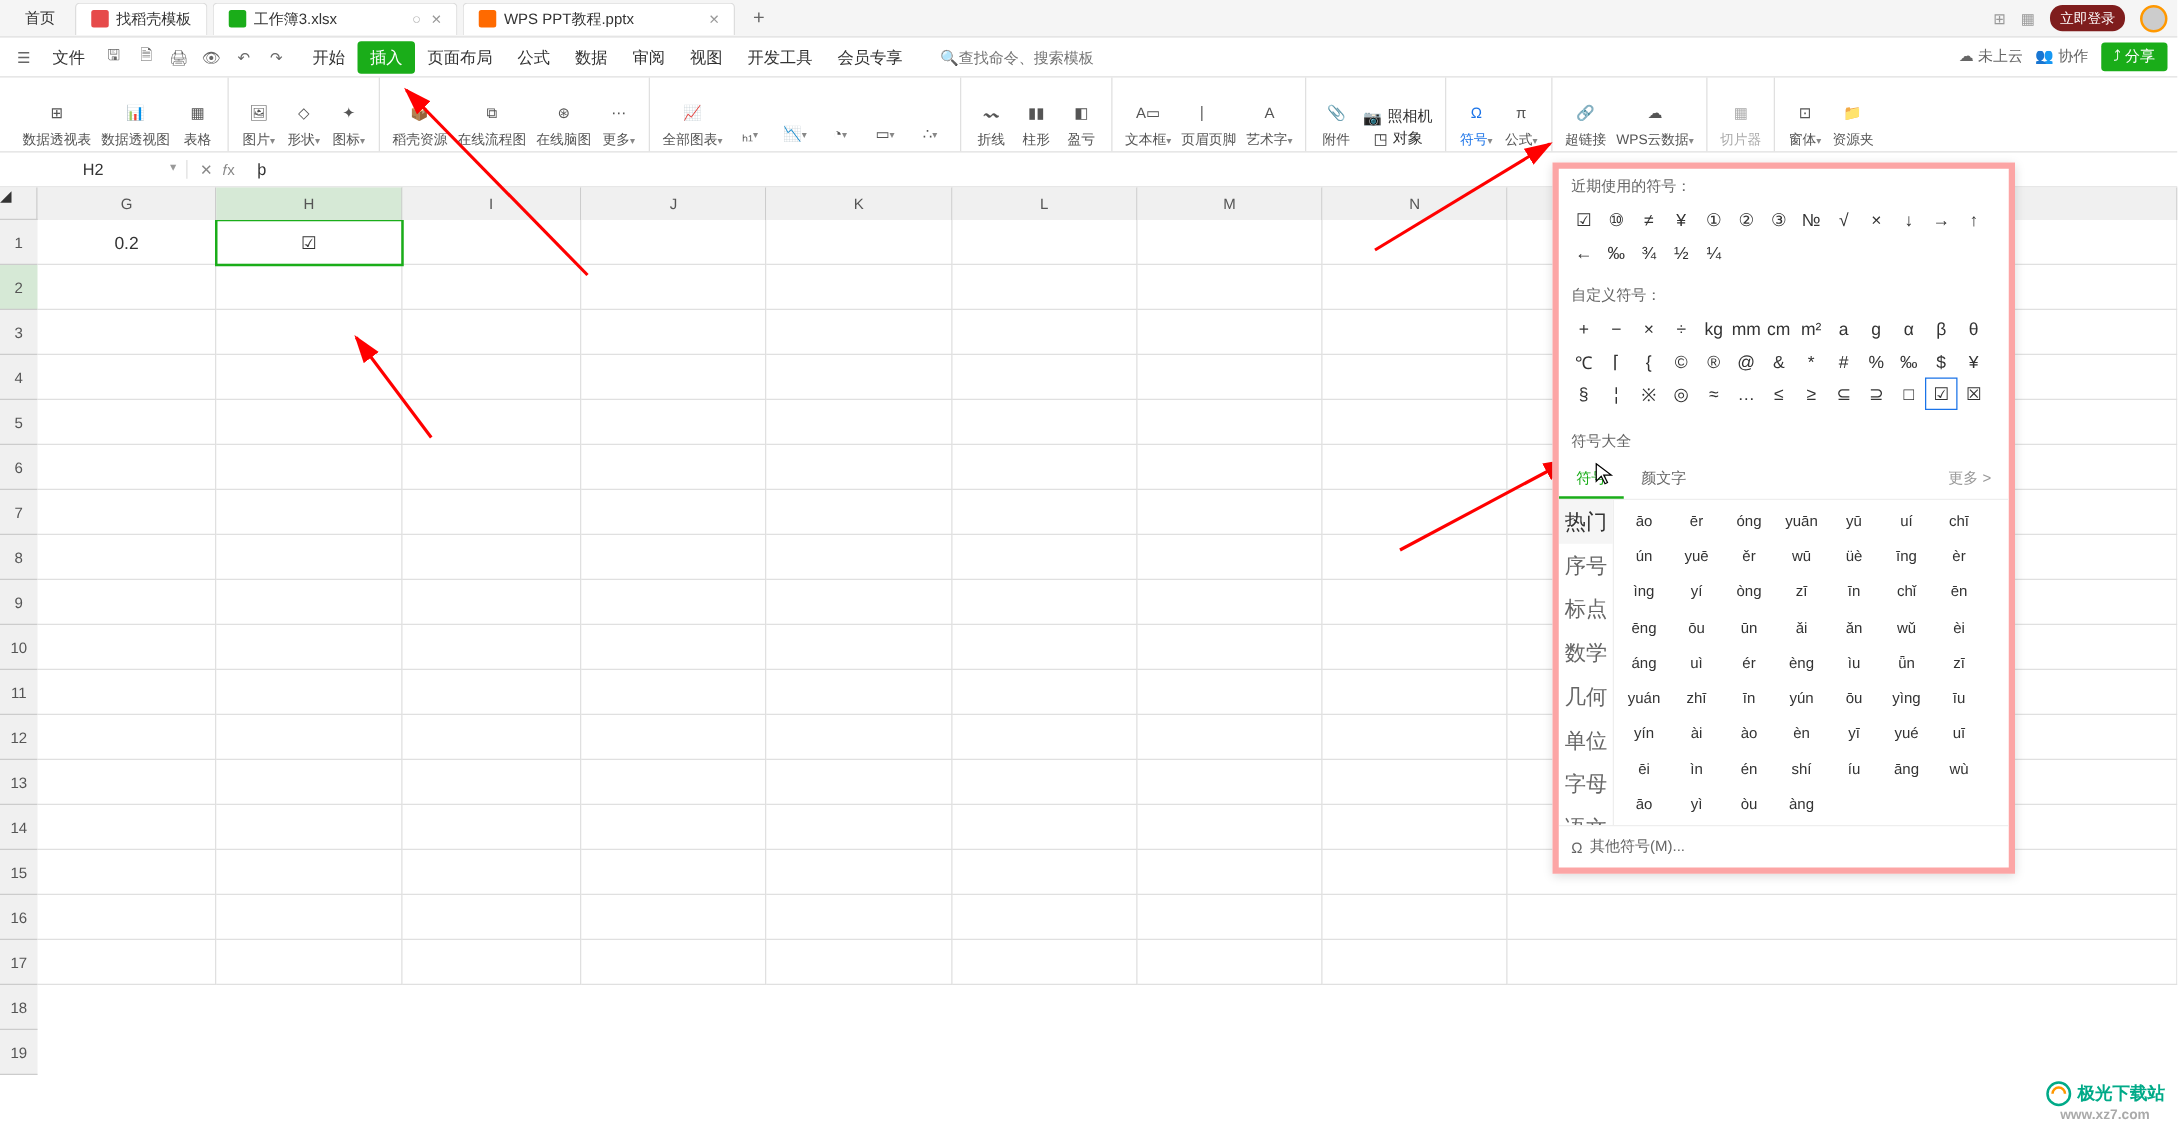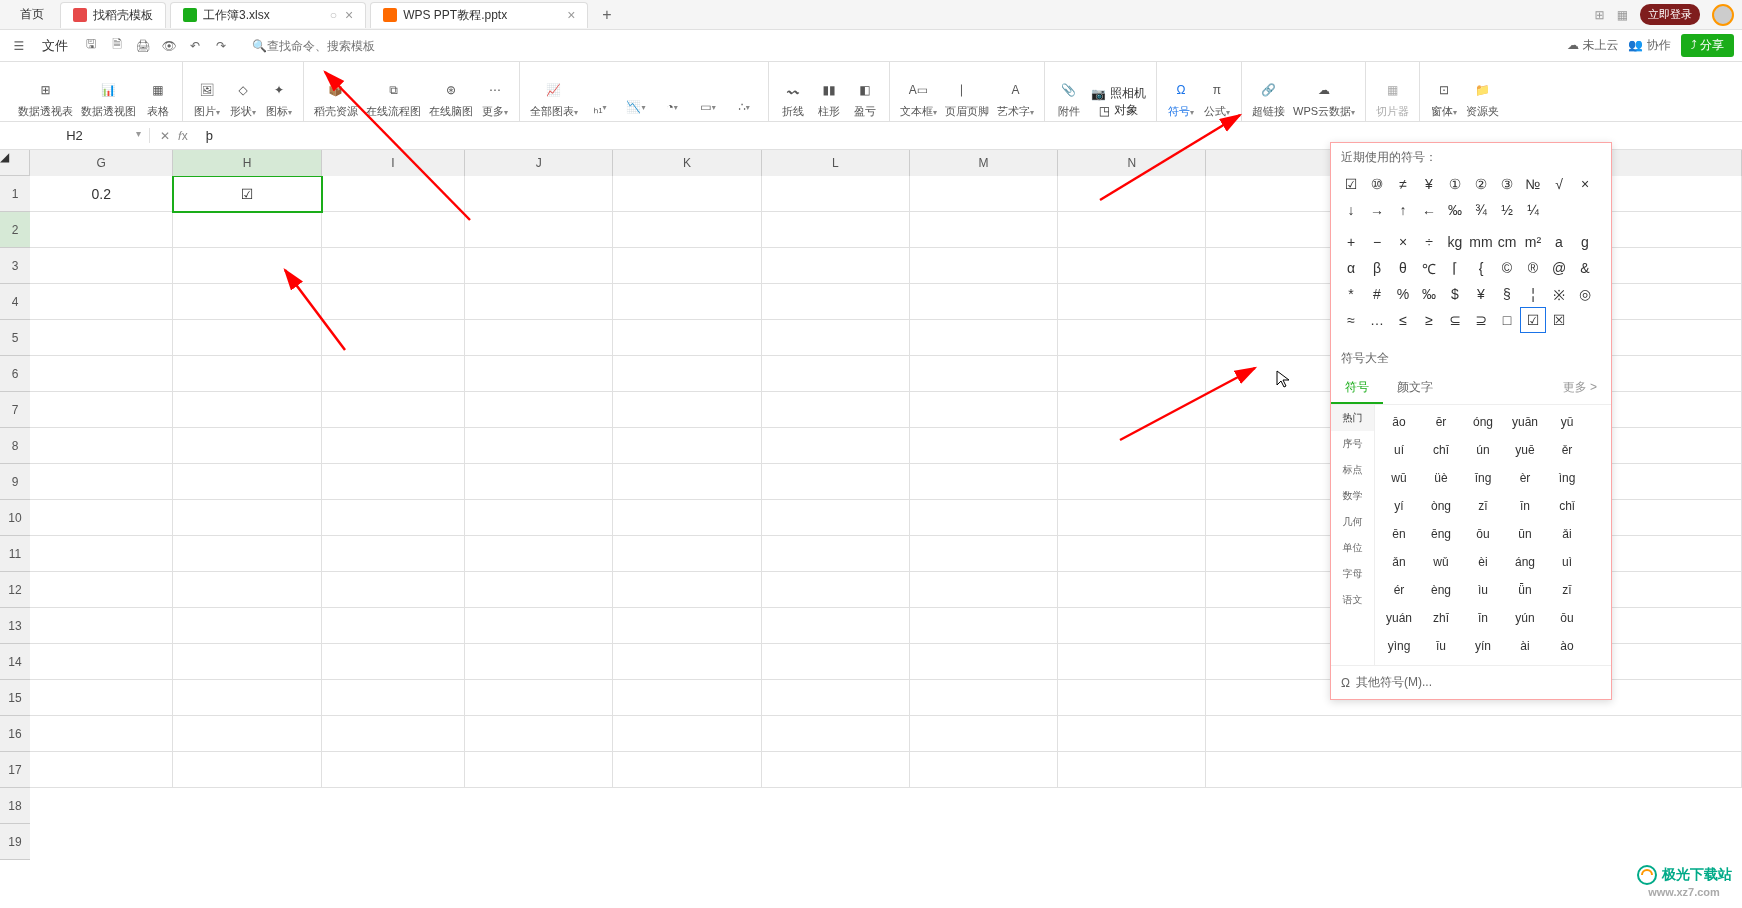--- a/index.html
+++ b/index.html
@@ -60,32 +60,32 @@
 .col-h { border-right: 1px solid #ccc; text-align: center; line-height: 26px; font-size: 12px; color: #555; background: #f0f0f0; }
 .col-h.sel { background: #d6e9d6; }
 .row-header-col { position: absolute; left: 0; top: 26px; width: 30px; bottom: 0; }
 .row-h { height: 36px; border-bottom: 1px solid #ccc; text-align: center; line-height: 36px; font-size: 12px; color: #555; background: #f0f0f0; }
 .row-h.sel { background: #d6e9d6; }
 .grid-row { display: flex; height: 36px; }
 .cell { border-right: 1px solid #e0e0e0; border-bottom: 1px solid #e0e0e0; display: flex; align-items: center; justify-content: center; font-size: 14px; }
 .cell.selected { outline: 2px solid #1aad19; outline-offset: -1px; background: #fff; position: relative; z-index: 1; }
 
 
-.symbol-panel { position: absolute; right: 130px; top: 142px; width: 282px; background: #fff; border: 1px solid #fca5a5; box-shadow: 0 2px 8px rgba(0,0,0,0.15); z-index: 100; }
+.symbol-panel { position: absolute; right: 130px; top: 130px; width: 370px; background: #fff; border: 5px solid #fca5a5; box-shadow: 0 2px 8px rgba(0,0,0,0.15); z-index: 100; }
 .panel-section-title { font-size: 12px; color: #666; padding: 6px 10px; }
 .symbol-grid { display: flex; flex-wrap: wrap; padding: 0 8px 8px; gap: 2px; }
 .sym { width: 24px; height: 24px; display: flex; align-items: center; justify-content: center; font-size: 14px; cursor: pointer; color: #333; }
 .sym.hl { outline: 1px solid #1a73e8; }
 .panel-tabs { display: flex; border-bottom: 1px solid #eee; }
 .panel-tab { padding: 6px 14px; font-size: 12px; color: #666; cursor: pointer; }
 .panel-tab.active { color: #1aad19; border-bottom: 2px solid #1aad19; }
 .more-link { margin-left: auto; padding: 6px 14px; font-size: 12px; color: #999; cursor: pointer; }
 .pinyin-area { display: flex; max-height: 260px; overflow-y: auto; }
 .pinyin-cats { width: 44px; border-right: 1px solid #eee; }
-.pinyin-cat { padding: 6px 4px; font-size: 10px; color: #666; text-align: center; cursor: pointer; }
+.pinyin-cat { padding: 6px 4px; font-size: 17px; color: #666; text-align: center; cursor: pointer; }
 .pinyin-cat.active { background: #f5f5f5; color: #333; }
 .pinyin-grid { flex: 1; display: flex; flex-wrap: wrap; padding: 4px; gap: 2px; }
 .pinyin-item { width: 40px; height: 26px; display: flex; align-items: center; justify-content: center; font-size: 12px; cursor: pointer; }
 .panel-footer { padding: 8px 10px; border-top: 1px solid #eee; display: flex; align-items: center; gap: 6px; color: #666; font-size: 12px; cursor: pointer; }
 
 
 .arrow { position: absolute; pointer-events: none; z-index: 50; }
 
 
 .watermark { position: absolute; right: 10px; bottom: 10px; font-size: 14px; color: #0a8; font-weight: bold; text-align: center; }
@@ -125,20 +125,31 @@
 <div class="menu-bar">
   <div class="menu-left">
     <span class="menu-icon-btn">☰</span>
     <span class="file-menu">文件</span>
     <span class="menu-icon-btn">🖫</span>
     <span class="menu-icon-btn">🗎</span>
     <span class="menu-icon-btn">🖨</span>
     <span class="menu-icon-btn">👁</span>
     <span class="menu-icon-btn">↶</span>
     <span class="menu-icon-btn">↷</span>
+  </div>
+  <div class="menu-tabs">
+    <span class="menu-tab">开始</span>
+    <span class="menu-tab active">插入</span>
+    <span class="menu-tab">页面布局</span>
+    <span class="menu-tab">公式</span>
+    <span class="menu-tab">数据</span>
+    <span class="menu-tab">审阅</span>
+    <span class="menu-tab">视图</span>
+    <span class="menu-tab">开发工具</span>
+    <span class="menu-tab">会员专享</span>
   </div>
   <div class="search-box">
     <span>🔍</span>
     <input placeholder="查找命令、搜索模板" style="">
   </div>
   <div class="menu-right">
     <span>☁ <span>未上云</span></span>
     <span>👥 <span>协作</span></span>
     <span class="share-btn">⤴ <span>分享</span></span>
   </div>
@@ -537,20 +548,21 @@
       <div class="sym">×</div>
       <div class="sym">↓</div>
       <div class="sym">→</div>
       <div class="sym">↑</div>
       <div class="sym">←</div>
       <div class="sym">‰</div>
       <div class="sym">¾</div>
       <div class="sym">½</div>
       <div class="sym">¼</div>
     </div>
+  <div class="panel-section-title">自定义符号：</div>
   <div class="symbol-grid" id="custom-syms">
       <div class="sym">+</div>
       <div class="sym">−</div>
       <div class="sym">×</div>
       <div class="sym">÷</div>
       <div class="sym">kg</div>
       <div class="sym">mm</div>
       <div class="sym">cm</div>
       <div class="sym">m²</div>
       <div class="sym">a</div>

